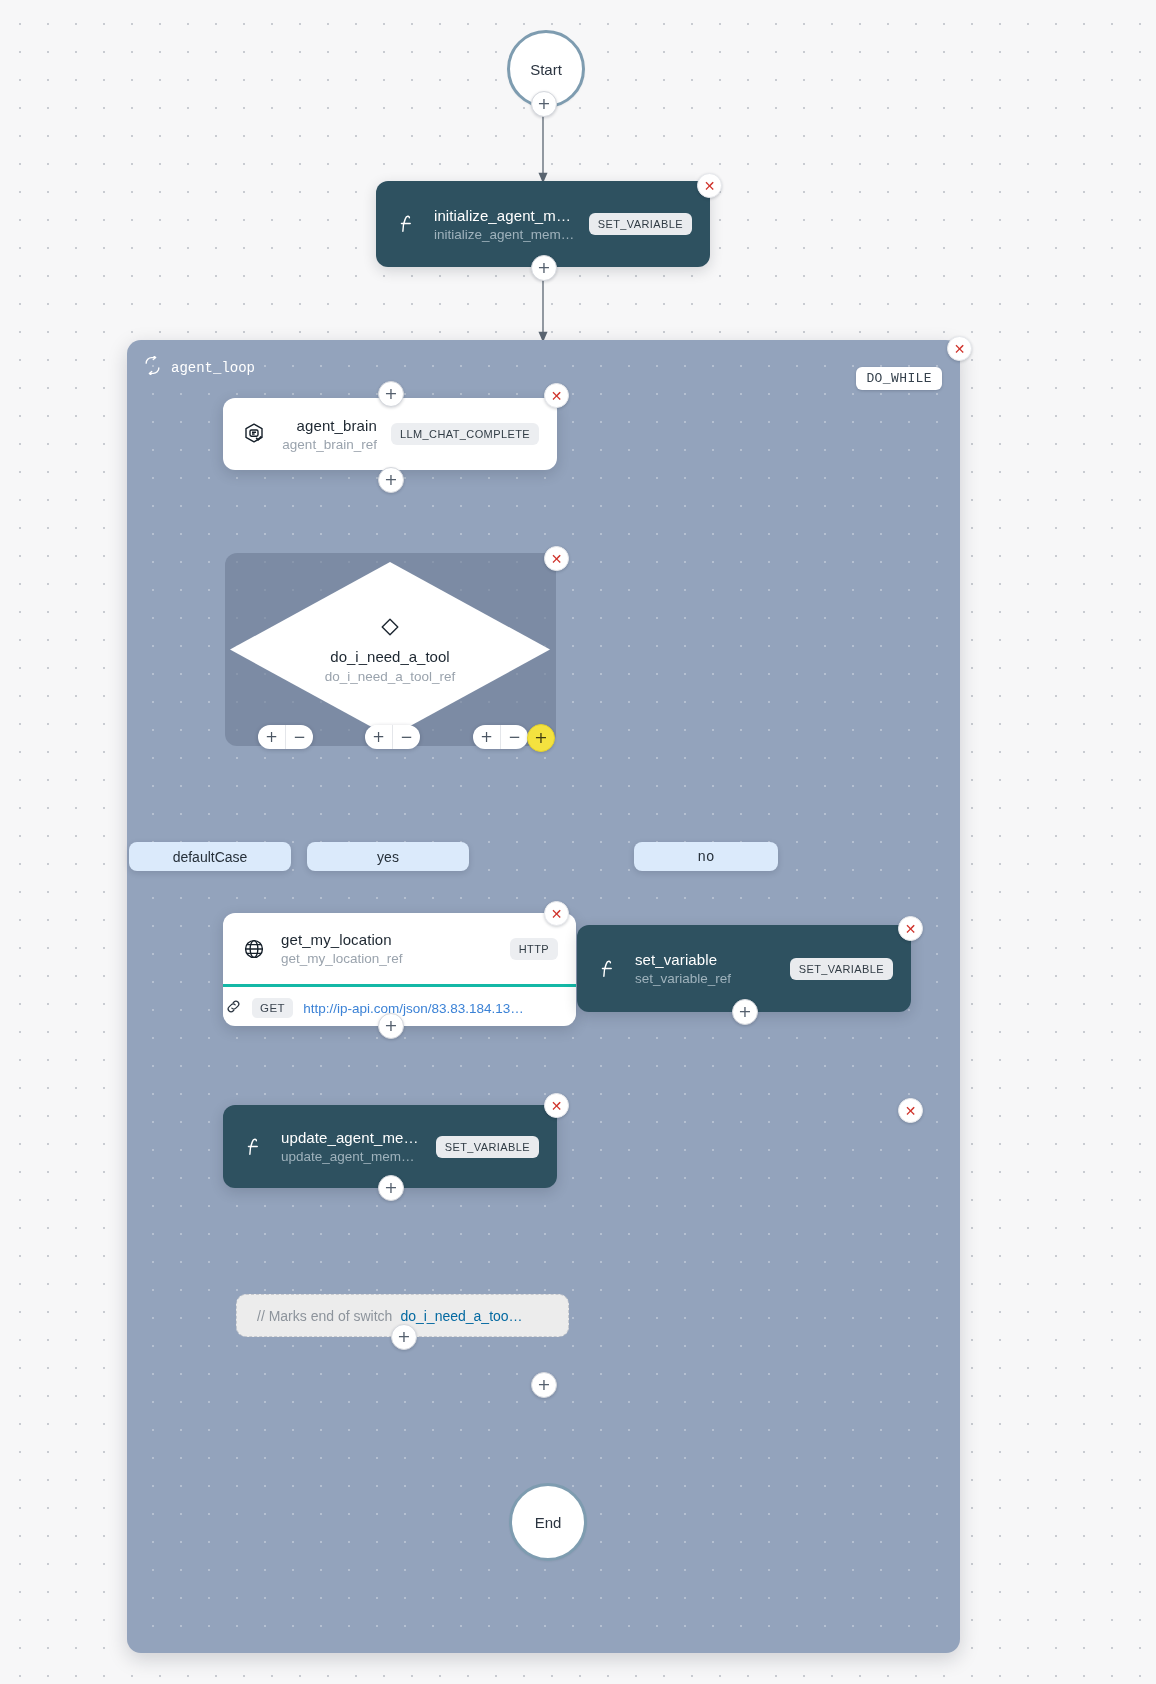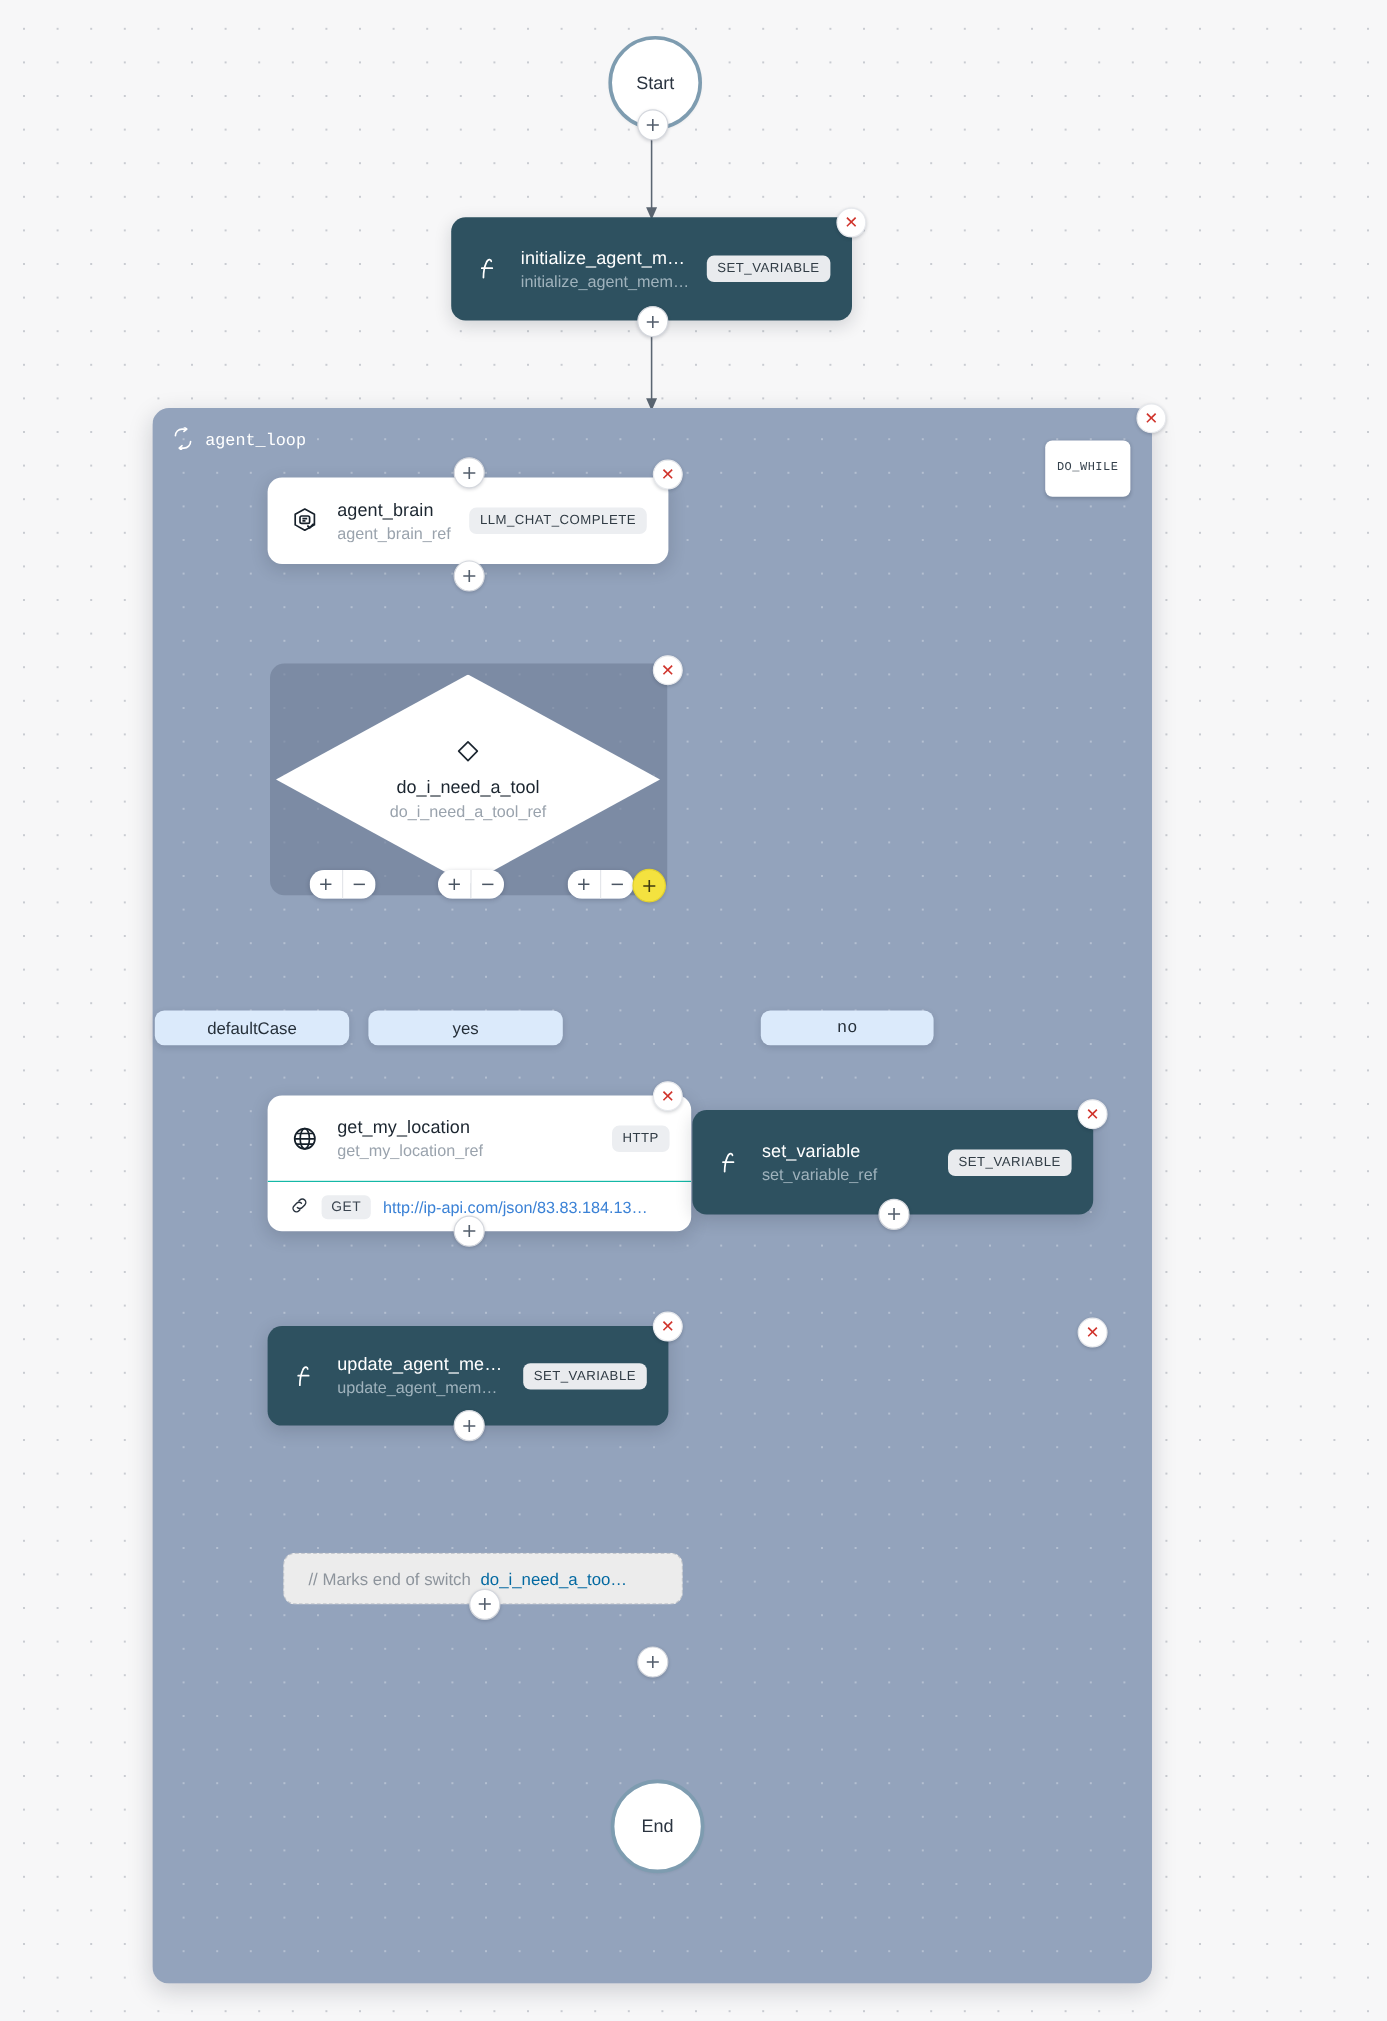--- a/index.html
+++ b/index.html
@@ -88,22 +88,22 @@
     box-shadow:0 6px 20px rgba(16,24,40,.18);
     background-image:radial-gradient(circle, rgba(255,255,255,.30) 1px, transparent 1.1px);
     background-size:28px 28px;background-position:12px 12px;font-family:Liberation Mono, monospace;
   }
   #loopbox .loop-head{
     position:absolute;left:16px;top:16px;display:flex;align-items:center;gap:9px;
   }
   #loopbox .loop-label{font-size:14px;color:#ffffff;}
   #loopbox .loop-badge{
     position:absolute;right:18px;top:27px;
-    background:#ffffff;color:#35414c;font-size:10px;letter-spacing:.4px;
-    padding:18px 10px;border-radius:6px;box-shadow:0 1px 3px rgba(16,24,40,.2);
+    background:#ffffff;color:#35414c;font-size:13px;letter-spacing:.4px;
+    padding:4px 10px;border-radius:6px;box-shadow:0 1px 3px rgba(16,24,40,.2);
   }
 
   
   #switchbox{
     position:absolute;left:225px;top:553px;width:331px;height:193px;
     background:rgba(110,125,150,.62);border-radius:12px;
   }
   #diamond{
     position:absolute;left:230px;top:562px;width:320px;height:175px;
     background:#ffffff;
@@ -129,21 +129,21 @@
   
   .branch{
     position:absolute;height:29px;border-radius:8px;background:#dbeafb;
     display:flex;align-items:center;justify-content:center;
     font-size:14px;color:#26303a;box-shadow:0 2px 6px rgba(16,24,40,.14);
   }
 
   
   .urlrow{
     display:flex;align-items:center;gap:10px;
-    padding:0 18px;height:42px;border-top:1px solid #14b8a6;text-align:center;
+    padding:0 2px;height:42px;border-top:3px solid #14b8a6;text-align:center;
   }
   .urlrow .lnk{font-size:14px;color:#2a3440;}
   .urlrow .meth{
     background:#eceef1;color:#3b4550;font-size:11.5px;letter-spacing:.5px;
     padding:4px 8px;border-radius:5px;
   }
   .urlrow .url{
     font-size:13.5px;color:#3b82d6;white-space:nowrap;overflow:hidden;text-overflow:ellipsis;
   }
 
@@ -232,21 +232,21 @@
           <path d="M11 19.5 L8 22 L11 24.5"></path>
         </svg>
       </span>
       <span class="loop-label">agent_loop</span>
     </div>
     <div class="loop-badge">DO_WHILE</div>
   </div>
   <div class="xbtn" style="left:947px;top:336px;">✕</div>
 
   <div class="plus" style="left:378px;top:381px;">+</div>
-  <div class="node light" style="left:223px;top:398px;width:334px;height:72px;">
+  <div class="node light" style="left:223px;top:398px;width:334px;height:72px;text-align:right;">
     <div class="row">
       <div class="ico">
         <svg width="24" height="24" viewBox="0 0 24 24" fill="none" stroke="currentColor" stroke-width="1.4" stroke-linejoin="round">
           <path d="M12 2.2 20 6.6v8.8L12 19.8 4 15.4V6.6z"></path>
           <rect x="8" y="8" width="8" height="6.2" rx="1.4"></rect>
           <path d="M10 10.2h4M10 12h2.6"></path>
           <path d="M14.6 16.4l1.5 1.5 2.8-3" stroke-width="1.6" stroke-linecap="round"></path>
         </svg>
       </div>
       <div class="txt">

